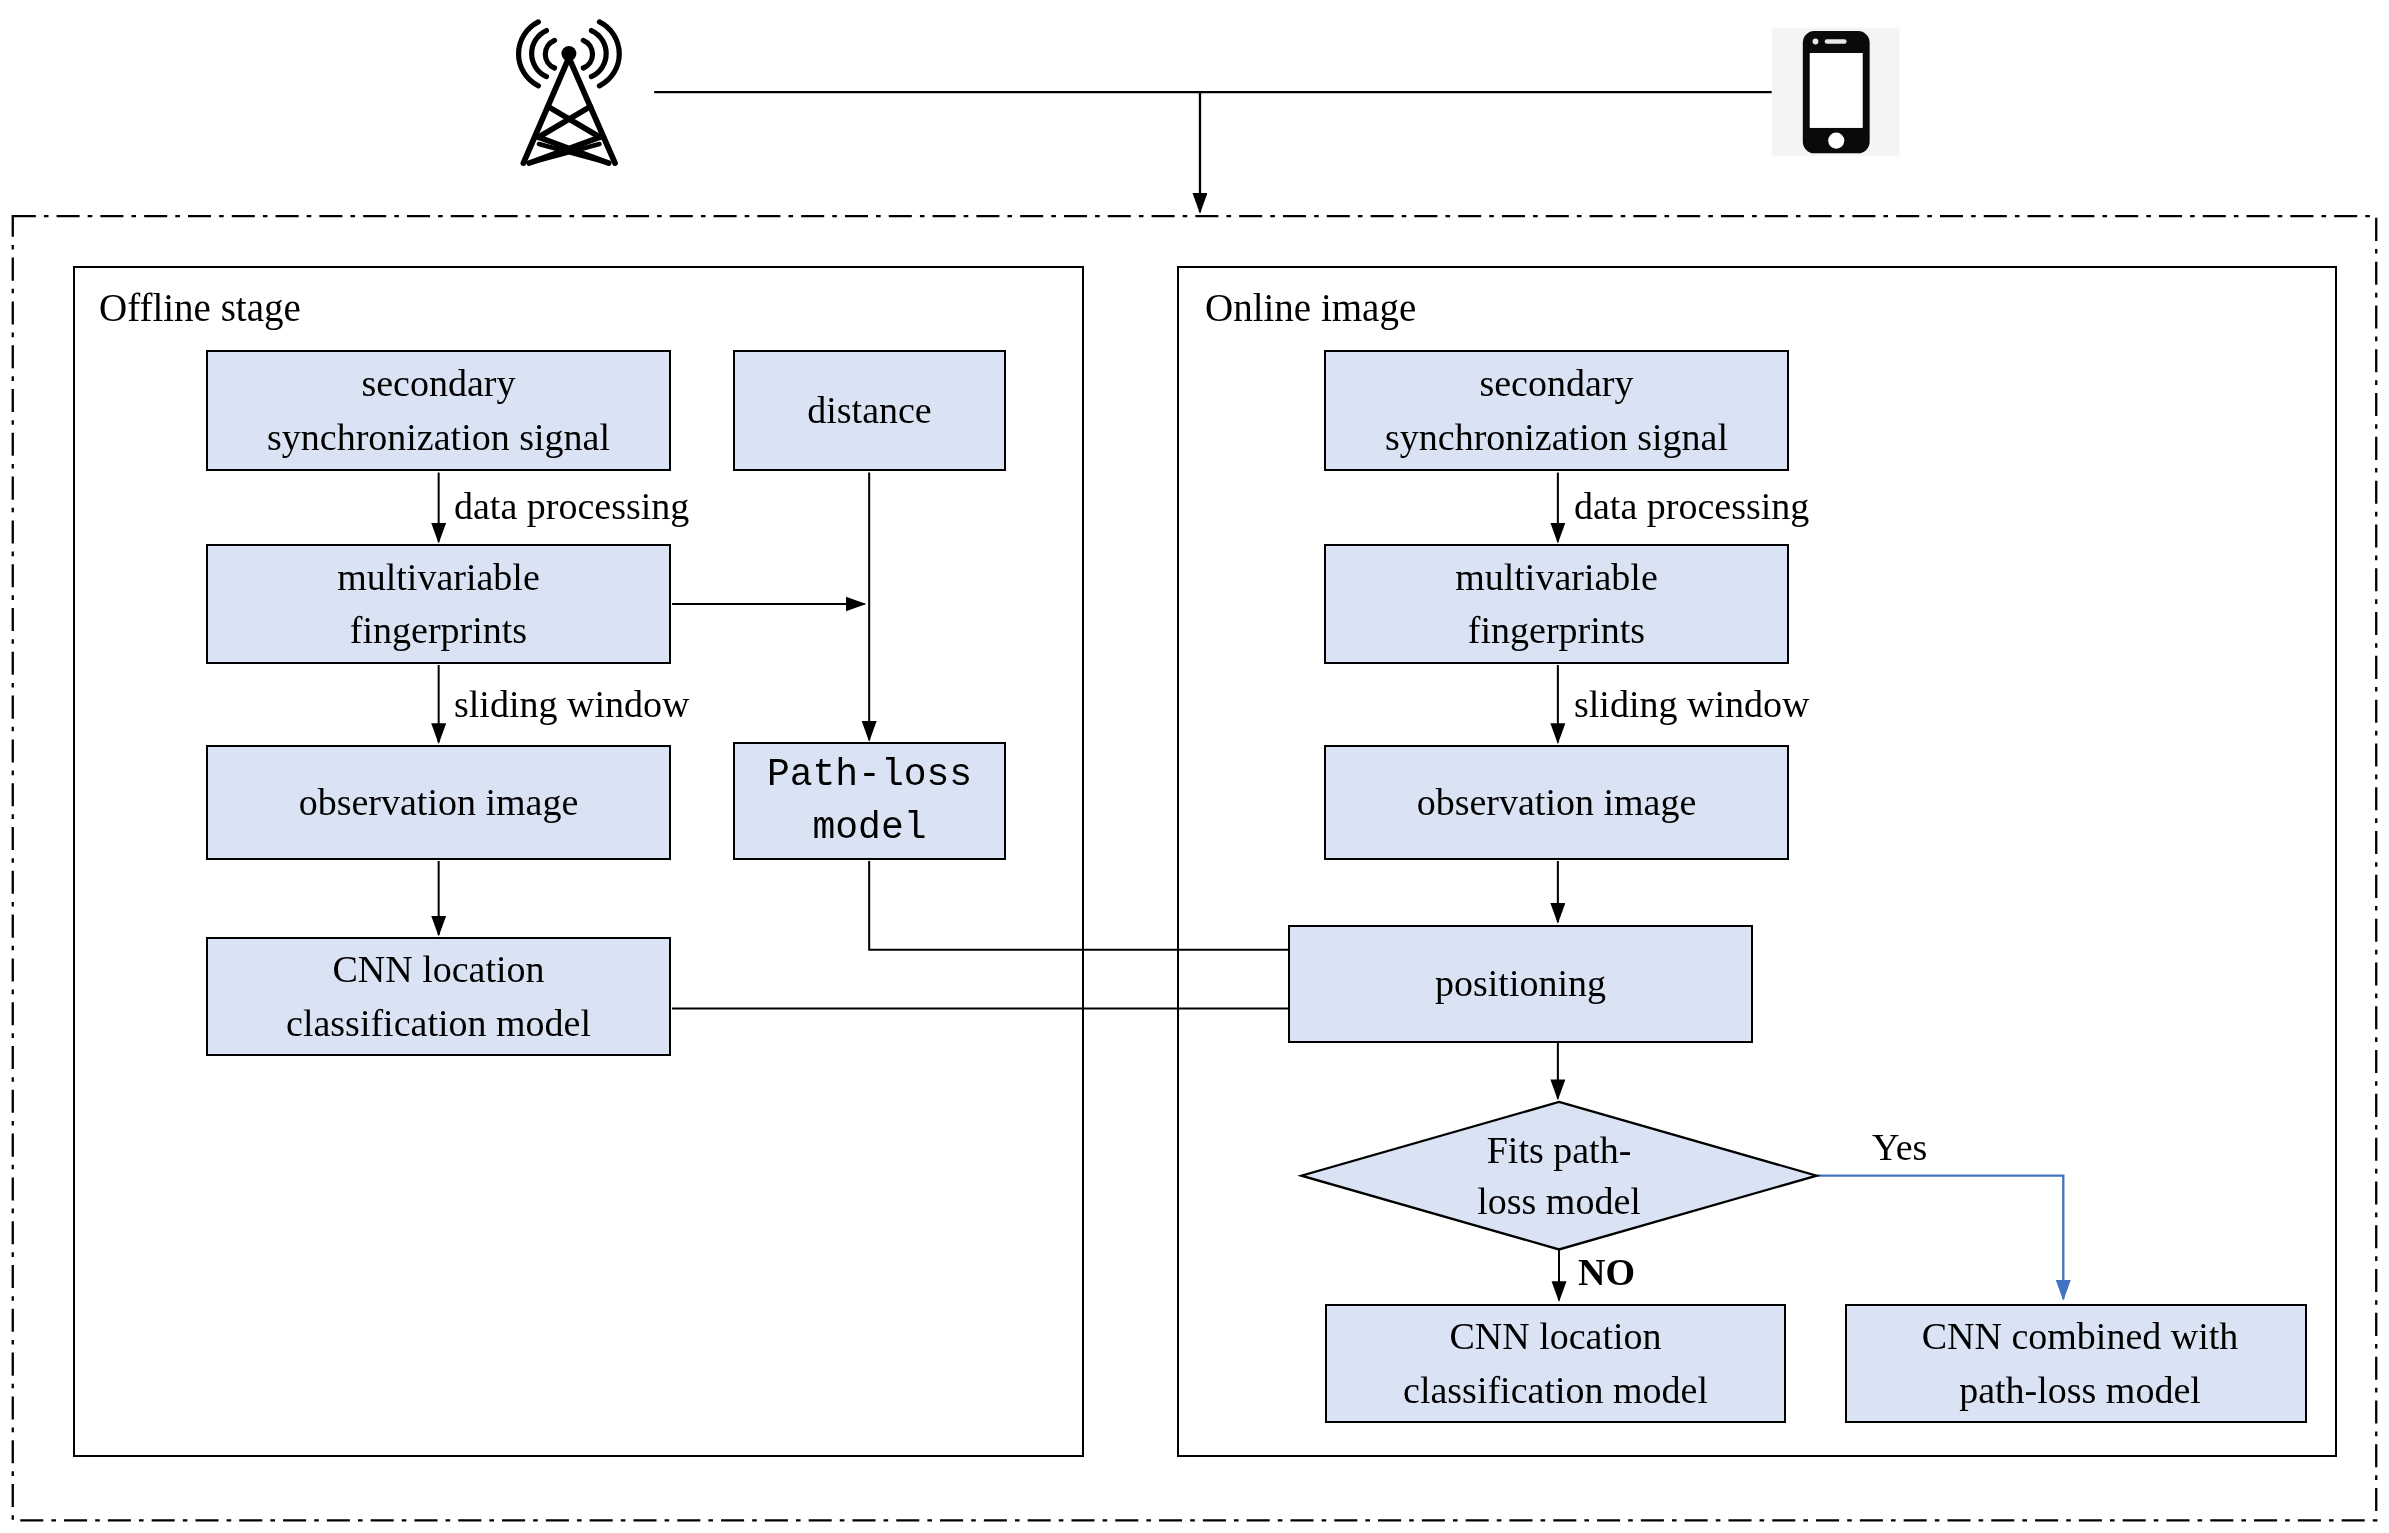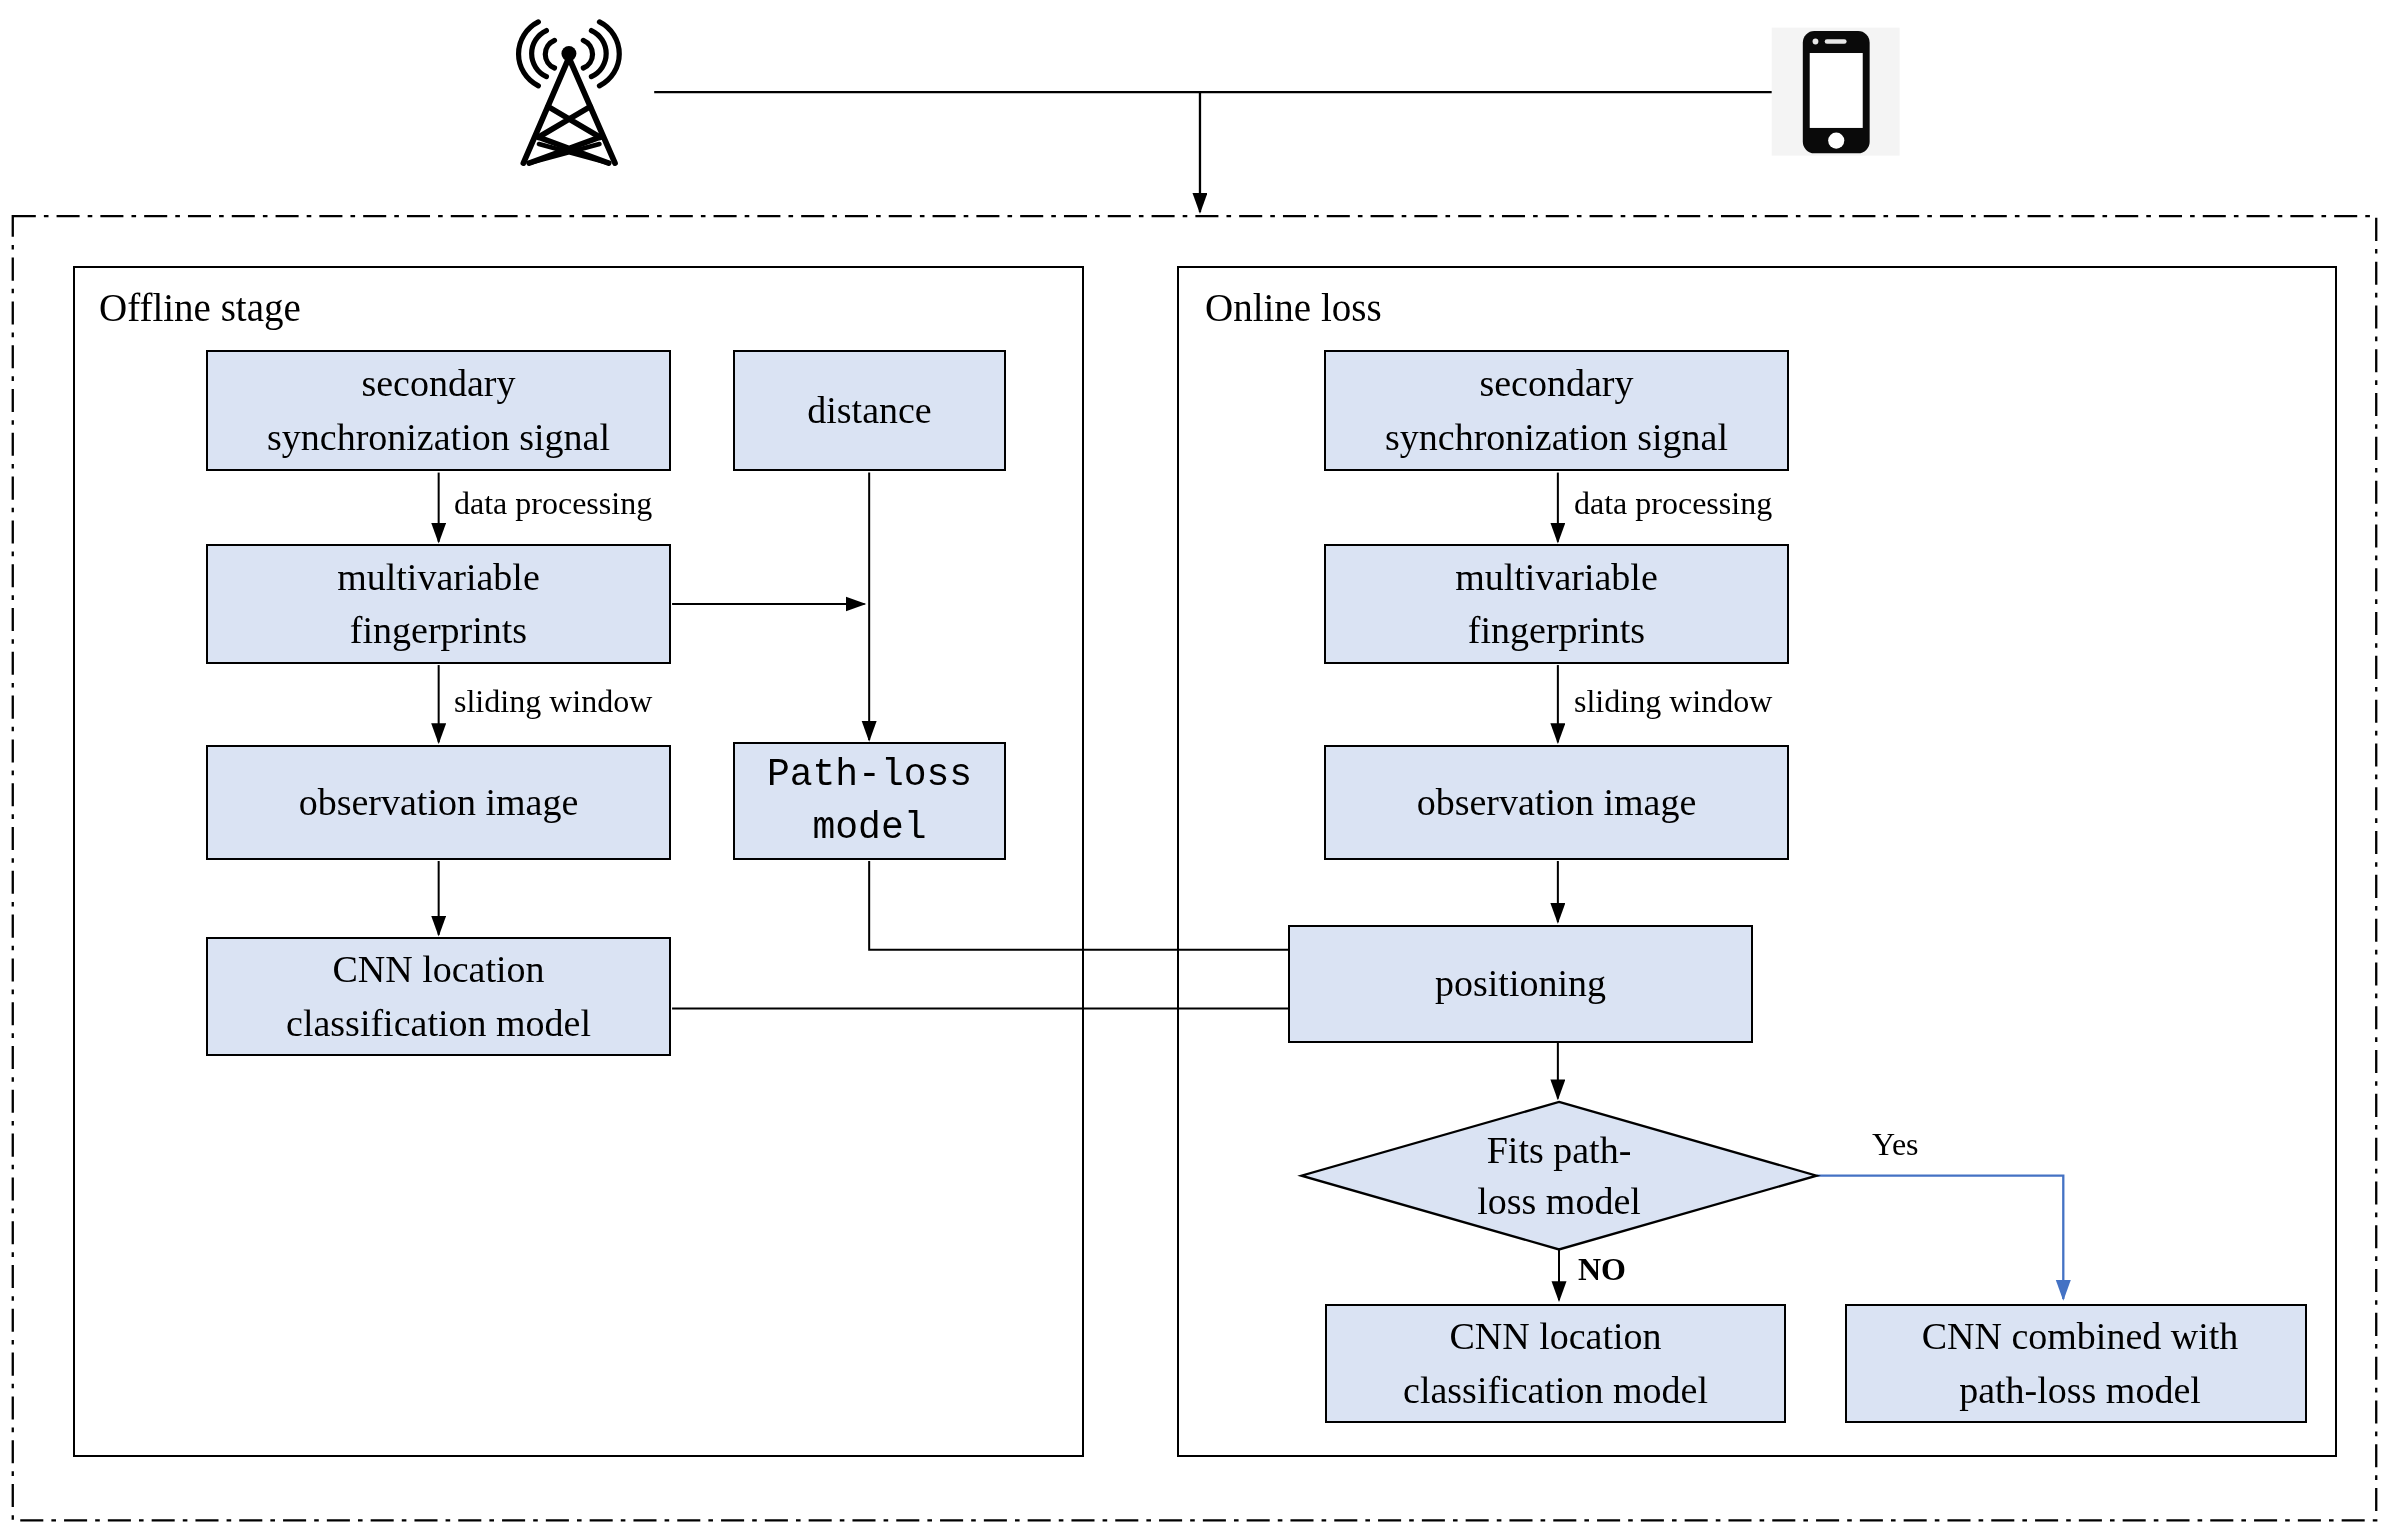--- a/index.html
+++ b/index.html
@@ -42,21 +42,21 @@
     text-align:center;
   }
   .node span{
     font-size:38px;
     line-height:1.4;
     white-space:pre-line;
     display:block;
   }
   .dlabel{
     position:absolute;
-    font-size:32px;
+    font-size:38px;
     line-height:1.1;
     white-space:nowrap;
   }
   .decision-text{
     position:absolute;
     display:flex;
     align-items:center;
     justify-content:center;
     text-align:center;
     font-size:38px;
@@ -122,21 +122,21 @@
     <path d="M2705 2168 V2256" stroke="#000" stroke-width="3.5" fill="none" marker-end="url(#ah)"></path>
     <path d="M3152 2040 H3580 V2254" stroke="var(--yes-arrow)" stroke-width="4" fill="none" marker-end="url(#ahb)"></path>
 
     <polygon points="2705,1912 3152,2040 2705,2168 2258,2040" fill="var(--box-fill)" stroke="#000" stroke-width="4"></polygon>
   </svg>
 
   <div class="panel" style="left:73px;top:266px;width:1011px;height:1191px;"></div>
   <div class="panel" style="left:1177px;top:266px;width:1160px;height:1191px;"></div>
 
   <div class="panel-title" style="left:99px;top:287px;">Offline stage</div>
-  <div class="panel-title" style="left:1205px;top:287px;">Online loss</div>
+  <div class="panel-title" style="left:1205px;top:287px;">Online image</div>
 
   <div class="node" style="left:206px;top:350px;width:465px;height:121px;">
     <span>secondary
 synchronization signal</span>
   </div>
   <div class="node" style="left:733px;top:350px;width:273px;height:121px;">
     <span>distance</span>
   </div>
   <div class="node" style="left:206px;top:544px;width:465px;height:120px;">
     <span>multivariable

